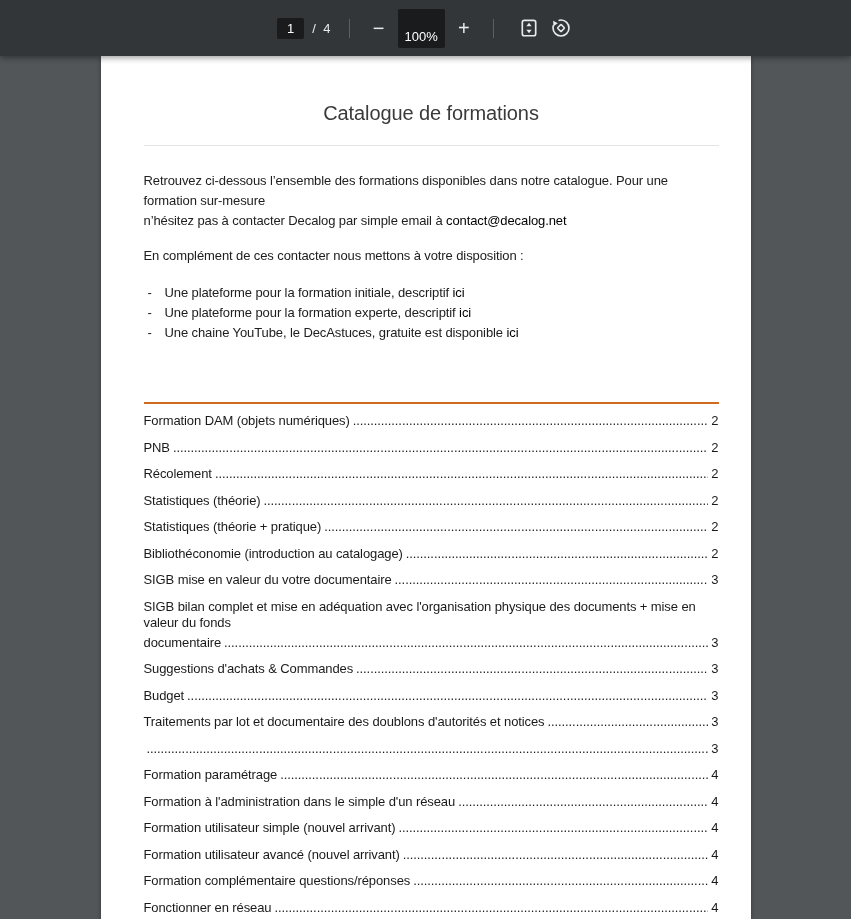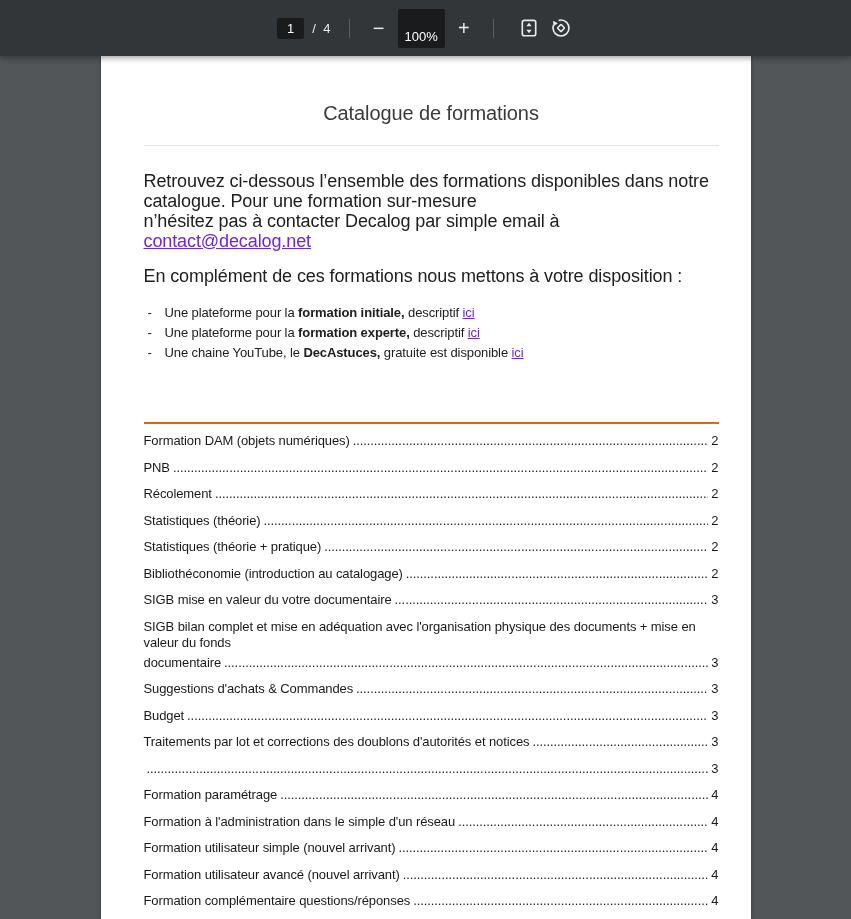--- a/index.html
+++ b/index.html
@@ -71,30 +71,30 @@
     color: #3a3a3a;
     text-align: center;
     line-height: 26px;
     margin-bottom: 19px;
   }
   .rule-light {
     border: none;
     border-top: 1px solid #e4e4e4;
     margin: 0 0 25px 0;
   }
-  .intro, .complement { font-size: 18px; line-height: 20px; }
+  .intro, .complement { font-size: 13px; line-height: 20px; }
   .intro { margin-bottom: 15px; }
   .complement { margin-bottom: 17px; }
 
-  a.doclink { color: #6d28d9; text-decoration: underline; cursor: pointer; }
+  a.doclink { color: #000000; cursor: pointer; }
 
   .bullets { margin-bottom: 0; }
   .bullet { display: flex; font-size: 13px; line-height: 20px; }
   .bullet-marker { width: 21px; padding-left: 4px; flex: 0 0 auto; }
-  .bullet b { font-weight: 700; }
+  .bullet b { font-weight: 400; }
 
   .rule-accent {
     border: none;
     border-top: 2px solid #cf6b1f;
     margin: 59px 0 9px 0;
   }
 
   
   .toc { font-size: 13px; color: #1a1a1a; }
   .toc-entry { margin-bottom: 10.5px; cursor: pointer; }
@@ -158,21 +158,21 @@
 
     <h1 class="doc-title">Catalogue de formations</h1>
 
     <hr class="rule-light">
 
     <p class="intro">
       <span>Retrouvez ci-dessous l’ensemble des formations disponibles dans notre catalogue. Pour une formation sur-mesure</span><br>
       <span>n’hésitez pas à contacter Decalog par simple email à </span><a class="doclink">contact@decalog.net</a>
     </p>
 
-    <p class="complement">En complément de ces formations nous mettons à votre disposition :</p>
+    <p class="complement">En complément de ces contacter nous mettons à votre disposition :</p>
 
     <div class="bullets">
   <div class="bullet">
     <span class="bullet-marker">-</span>
     <span class="bullet-body"><span class="b-pre">Une plateforme pour la </span><b class="b-bold">formation initiale,</b><span class="b-post"> descriptif </span><a class="doclink b-link">ici</a></span>
   </div>
 
   <div class="bullet">
     <span class="bullet-marker">-</span>
     <span class="bullet-body"><span class="b-pre">Une plateforme pour la </span><b class="b-bold">formation experte,</b><span class="b-post"> descriptif </span><a class="doclink b-link">ici</a></span>
@@ -273,21 +273,21 @@
     <div class="toc-lastline">
       <span class="toc-label">Budget</span>
       <span class="toc-leader"></span>
       <span class="toc-page">3</span>
     </div>
   </div>
 
   <div class="toc-entry">
 
     <div class="toc-lastline">
-      <span class="toc-label">Traitements par lot et corrections des doublons d'autorités et notices</span>
+      <span class="toc-label">Traitements par lot et documentaire des doublons d'autorités et notices</span>
       <span class="toc-leader"></span>
       <span class="toc-page">3</span>
     </div>
   </div>
 
   <div class="toc-entry">
 
     <div class="toc-lastline">
       <span class="toc-leader"></span>
       <span class="toc-page">3</span>

